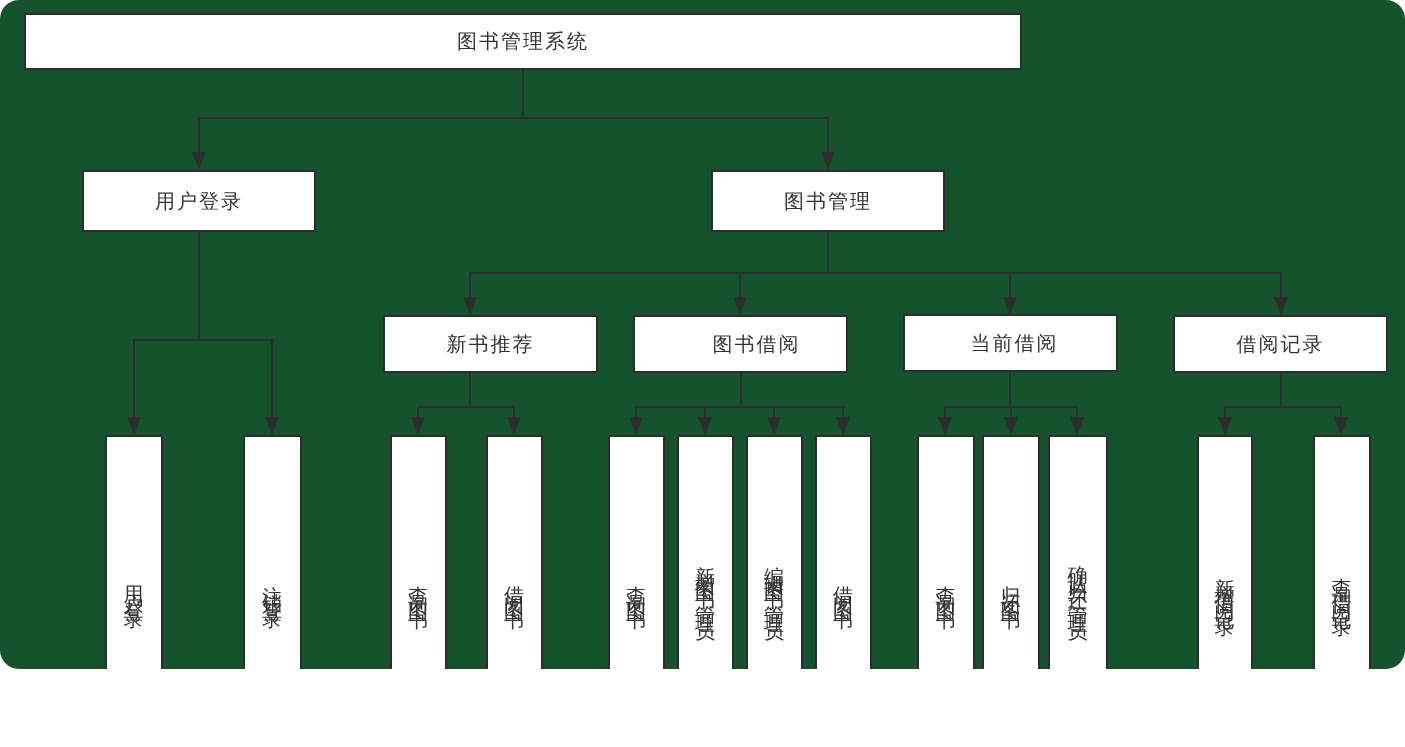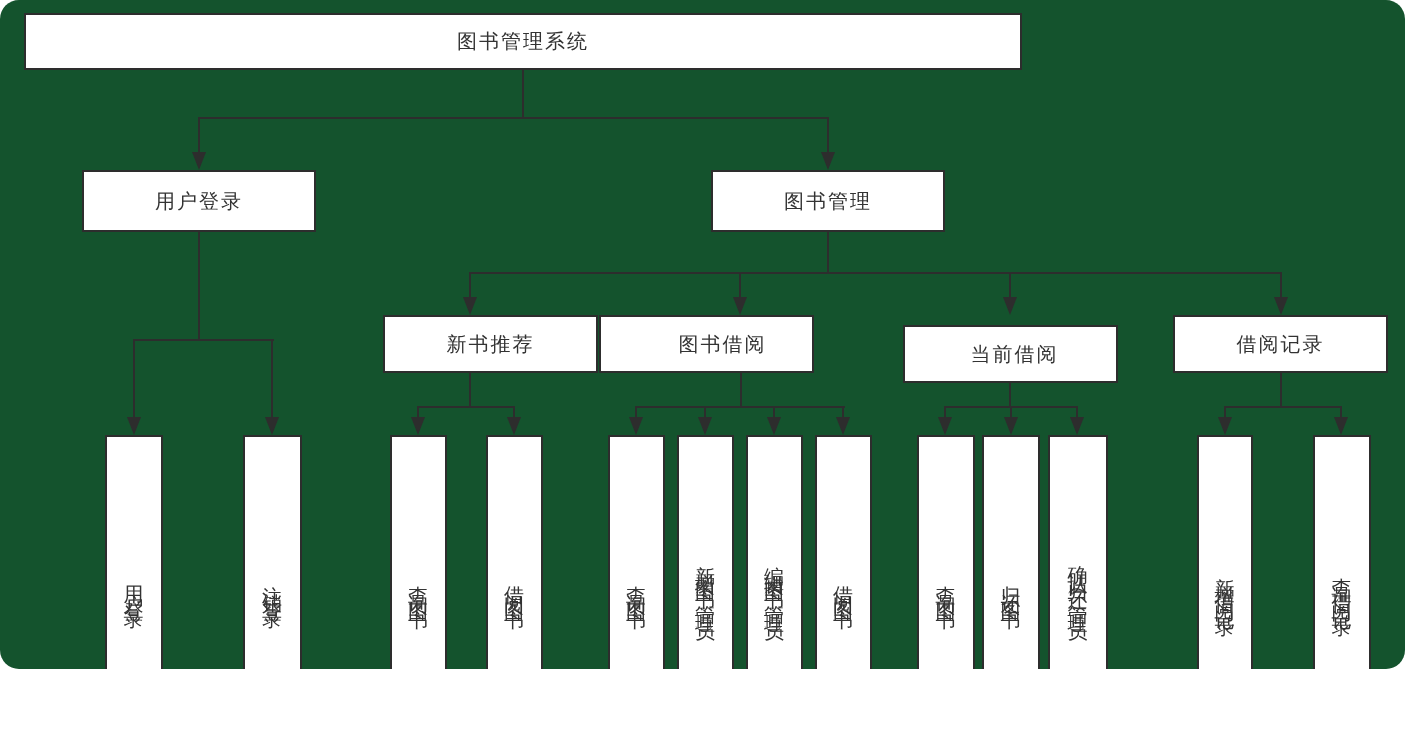--- a/index.html
+++ b/index.html
@@ -130,24 +130,24 @@
   <div class="box hbox" style="left:82px;top:170px;width:234px;height:62px;">
     <span>用户登录</span>
   </div>
   <div class="box hbox" style="left:711px;top:170px;width:234px;height:62px;text-align:center;">
     <span>图书管理</span>
   </div>
 
   <div class="box hbox" style="left:363px;top:315px;width:215px;height:58px;margin-left:20px;">
     <span>新书推荐</span>
   </div>
-  <div class="box hbox" style="left:599px;top:315px;width:215px;height:58px;padding-left:32px;">
+  <div class="box hbox" style="left:633px;top:315px;width:215px;height:58px;padding-left:32px;">
     <span>图书借阅</span>
   </div>
-  <div class="box hbox" style="left:903px;top:325px;width:215px;height:58px;padding-left:8px;">
+  <div class="box hbox" style="left:903px;top:314px;width:215px;height:58px;padding-left:8px;">
     <span>当前借阅</span>
   </div>
   <div class="box hbox" style="left:1173px;top:315px;width:215px;height:58px;">
     <span>借阅记录</span>
   </div>
 
   <div class="box vbox" style="left:105px;top:435px;width:58px;height:302px;">
     <span>用户登录</span>
   </div>
   <div class="box vbox" style="left:243px;top:435px;width:59px;height:302px;">

